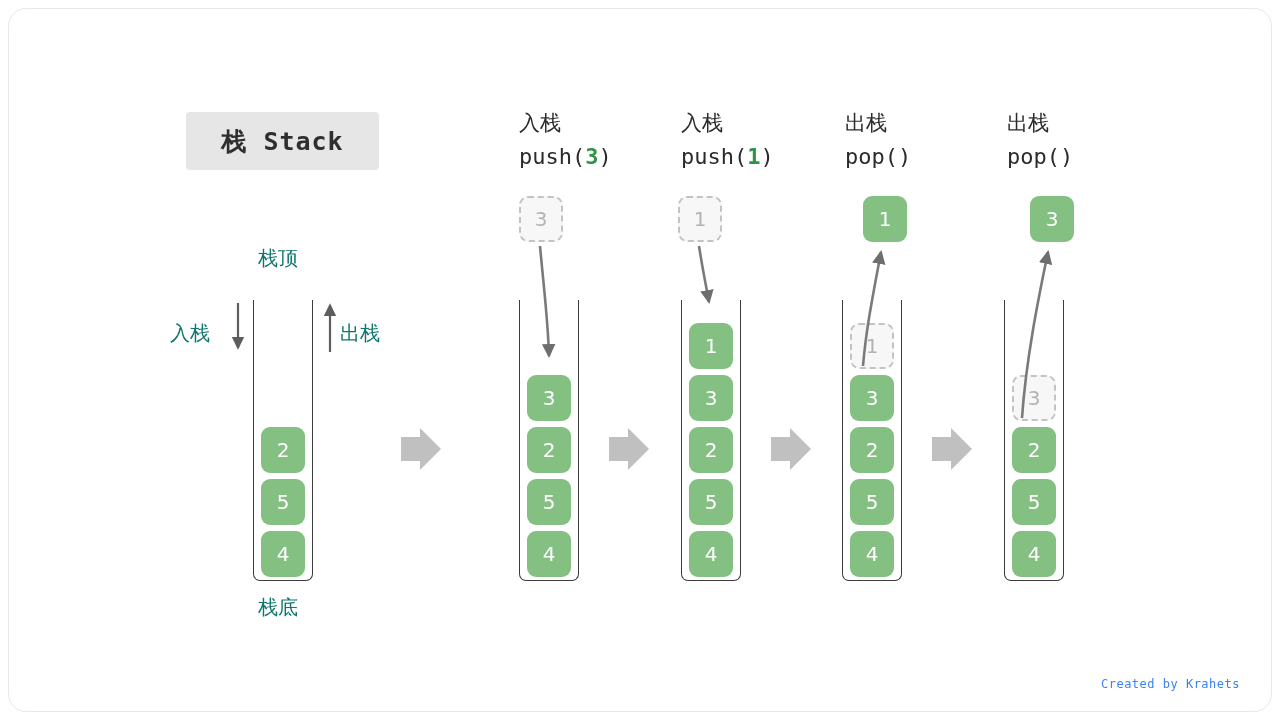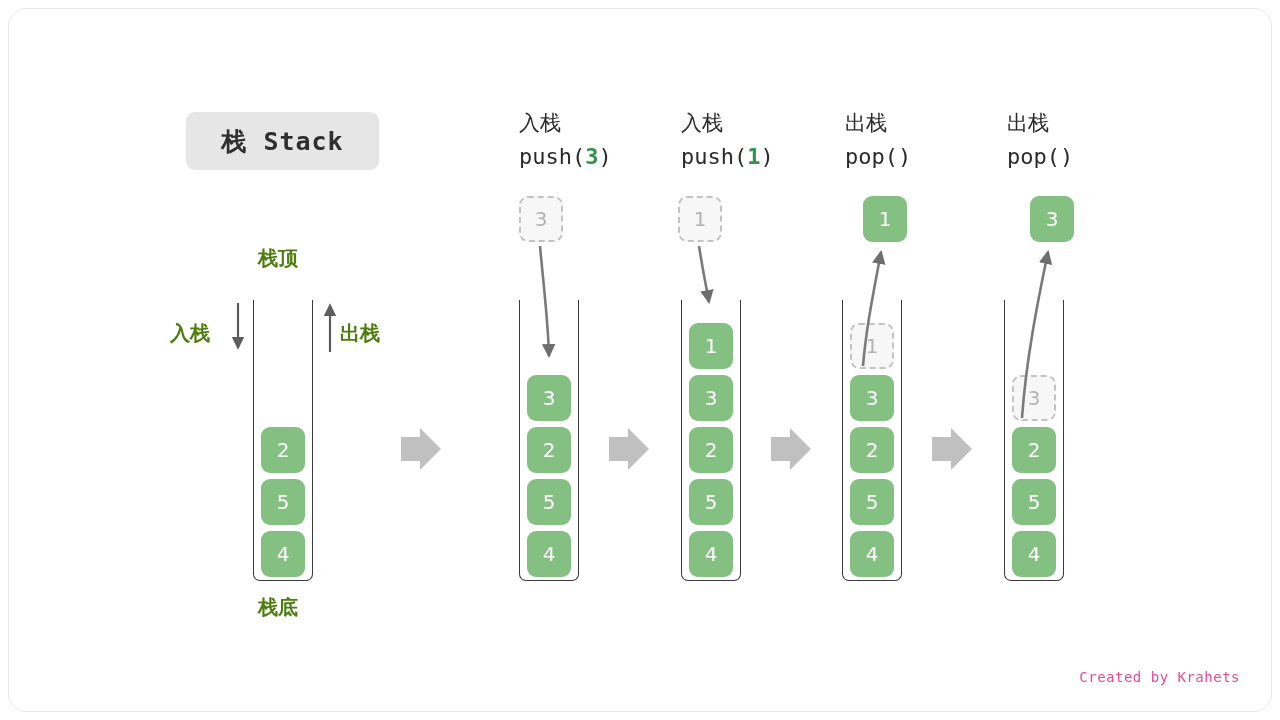--- a/index.html
+++ b/index.html
@@ -22,32 +22,32 @@
     border-radius: 18px;
     background: #ffffff;
   }
 
   
   .title-chip {
     position: absolute;
     left: 186px; top: 112px;
     width: 193px; height: 58px;
     background: #e6e6e6;
-    border-radius: 9px;
+    border-radius: 4px;
     display: flex; align-items: center; justify-content: center;
     font-family: "DejaVu Sans Mono", "Liberation Mono", monospace;
     font-size: 25px; font-weight: 700; color: #2f2f2f;
     letter-spacing: 1px;
   }
 
   
   .cn-label {
     position: absolute;
     font-family: "DejaVu Sans", "Liberation Sans", sans-serif;
-    font-size: 20px; font-weight: 700; color: #4d7c0f;
+    font-size: 20px; font-weight: 400; color: #0f766e;
     white-space: nowrap;
   }
   .op-header {
     position: absolute;
     font-family: "DejaVu Sans Mono", "Liberation Mono", monospace;
     font-size: 22px; color: #2b2b2b;
     text-align: left; white-space: nowrap; line-height: 1.5;
   }
   .op-header .cn {
     font-family: "DejaVu Sans", "Liberation Sans", sans-serif;
@@ -111,23 +111,23 @@
   
   svg.overlay {
     position: absolute; left: 0; top: 0;
     width: 1280px; height: 720px;
     pointer-events: none;
   }
 
   
   .footer {
     position: absolute;
-    right: 40px; bottom: 35px;
+    right: 40px; bottom: 29px;
     font-family: "DejaVu Sans Mono", "Liberation Mono", monospace;
-    font-size: 14px; color: #ec4899;
+    font-size: 12px; color: #3b82f6;
     letter-spacing: 0.5px;
   }
 </style>
 </head>
 <body>
 
 <div id="canvas">
   <div class="frame"></div>
 
   <div class="title-chip">栈 Stack</div>

